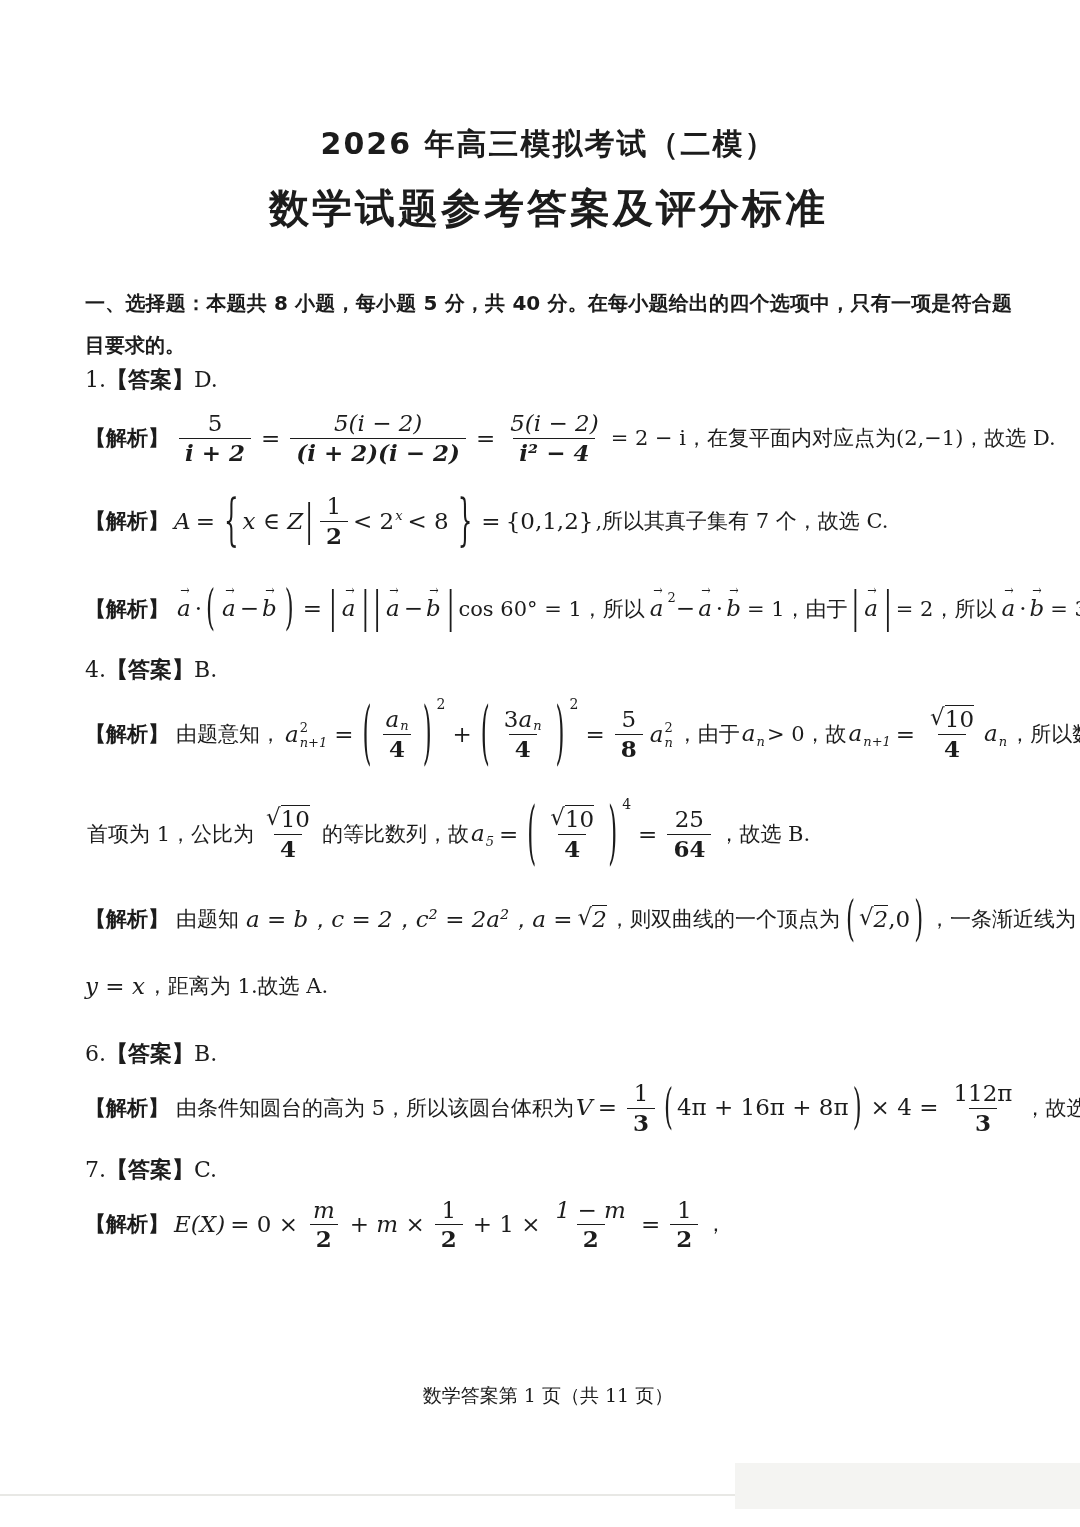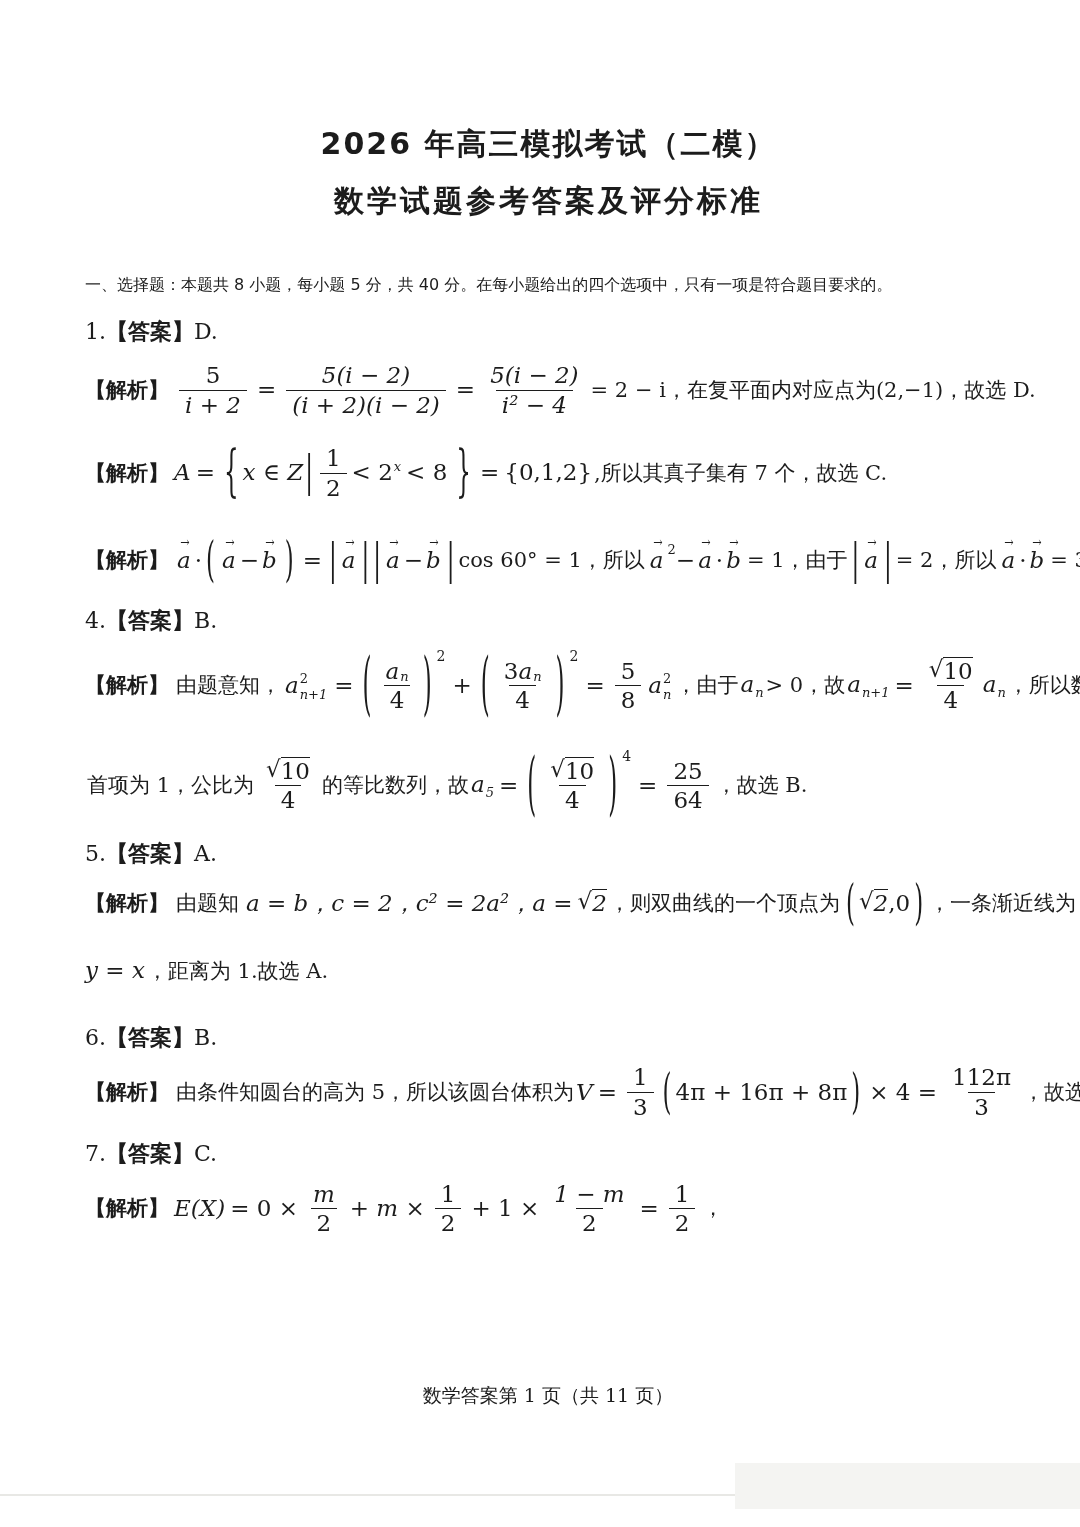--- a/index.html
+++ b/index.html
@@ -11,25 +11,25 @@
   }
   .content { padding:0 68px 0 85px; }
 
   .doc-title {
     padding-top:124px; text-align:center;
     font-size:30px; font-weight:700; letter-spacing:2px;
     font-family:"DejaVu Sans","Liberation Sans",sans-serif;
   }
   .doc-subtitle {
     margin-top:16px; text-align:center;
-    font-size:30px; font-weight:700; letter-spacing:3px;
+    font-size:40px; font-weight:700; letter-spacing:3px;
     font-family:"DejaVu Sans","Liberation Sans",sans-serif;
   }
   .section-heading {
-    margin-top:46px; font-size:16px; font-weight:400; line-height:2.1;
+    margin-top:46px; font-size:20px; font-weight:700; line-height:2.1;
     text-align:justify;
     font-family:"DejaVu Sans","Liberation Sans",sans-serif;
   }
 
   .q-label { font-size:22px; line-height:1.3; }
   .q-label .tag { font-weight:700; font-family:"DejaVu Sans","Liberation Sans",sans-serif; }
 
   
   .fline {
     display:flex; align-items:center; flex-wrap:nowrap; white-space:nowrap;
@@ -37,21 +37,21 @@
   }
   .fline .cn { font-size:21px; margin:16px 2px; }
   .fline .tag { font-weight:700; font-size:21px; margin-right:5px;
                 font-family:"DejaVu Sans","Liberation Sans",sans-serif; }
   .tk { margin:0 5px; }
   .mi { font-style:italic; }
 
   .frac { display:inline-flex; flex-direction:column; align-items:center;
           margin:0 5px; line-height:1.25; text-align:center; }
   .frac .num { padding:0 5px; display:inline-flex; align-items:flex-end; justify-content:center; }
-  .frac .den { border-top:1.5px solid #1c1c1c; padding:0 6px; }
+  .frac .den { border-top:1.5px solid #1c1c1c; padding:0 6px;font-weight:bold; }
 
   .sb { font-size:13px; font-style:italic; vertical-align:-5px; margin-left:1px; }
   .sp { font-size:13px; vertical-align:9px; margin-left:1px; font-style:italic; }
   .sp2 { font-size:13px; font-style:normal; }
 
   
   .ss { display:inline-flex; align-items:center; margin:0 2px; }
   .scripts { display:inline-flex; flex-direction:column; font-size:13px;
              line-height:1.2; margin-left:1px; transform:translateY(1px); }
   .scripts .dn { font-style:italic; }
@@ -71,21 +71,21 @@
 
   
   .bigp  { display:inline-block; transform:scaleY(2.1); margin:0 4px; font-weight:400; }
   .bigp.xl { transform:scaleY(3.0); }
   .bigbr { display:inline-block; transform:scaleY(2.4); margin:0 4px; }
   .tbar  { display:inline-block; transform:scaleY(1.9); margin:0 2px; }
   .psup  { font-size:14px; align-self:flex-start; margin:6px 2px 0 1px; }
   .fl-tall .psup { margin-top:12px; }
 
   
-  .mt-q1l { margin-top:16px; }  .mt-q1f { margin-top:6px;  min-height:76px; }
+  .mt-q1l { }  .mt-q1f { margin-top:6px;  min-height:76px; }
   .mt-q2l { margin-top:20px; }  .mt-q2f { margin-top:2px;  min-height:86px; }
   .mt-q3l { margin-top:16px; }  .mt-q3f { margin-top:16px; min-height:56px; }
   .mt-q4l { margin-top:18px; }  .mt-q4f1 { margin-top:0;   min-height:100px; }
                                 .mt-q4f2 { margin-top:0;   min-height:100px; }
   .mt-q5l { margin-top:4px; }   .mt-q5f1 { margin-top:4px; min-height:62px; }
                                 .mt-q5f2 { margin-top:8px; min-height:34px; }
   .mt-q6l { margin-top:24px; }  .mt-q6f { margin-top:0;    min-height:80px; }
   .mt-q7l { margin-top:8px; }   .mt-q7f { margin-top:0;    min-height:80px; }
 
   .footer { position:absolute; top:1383px; left:8px; width:100%;
@@ -278,23 +278,20 @@
       <span class="bigp xl">)</span>
       <span class="psup">4</span>
       <span class="tk">=</span>
       <span class="frac">
           <span class="num">25</span>
           <span class="den">64</span>
         </span>
       <span class="cn">，故选 B.</span>
     </div>
 
-    <div class="q-label mt-q5l">
-      <span>5.</span><span class="tag">【答案】</span><span>A.</span>
-    </div>
     <div class="fline mt-q5f1">
       <span class="tag">【解析】</span>
       <span class="cn">由题知</span>
       <span class="mi tk">a = b，c = 2，c² = 2a²，a =</span>
       <span class="sqrt">
           <span class="rad">√</span>
           <span class="rb mi">2</span>
         </span>
       <span class="cn">，则双曲线的一个顶点为</span>
       <span class="bigp">(</span>

